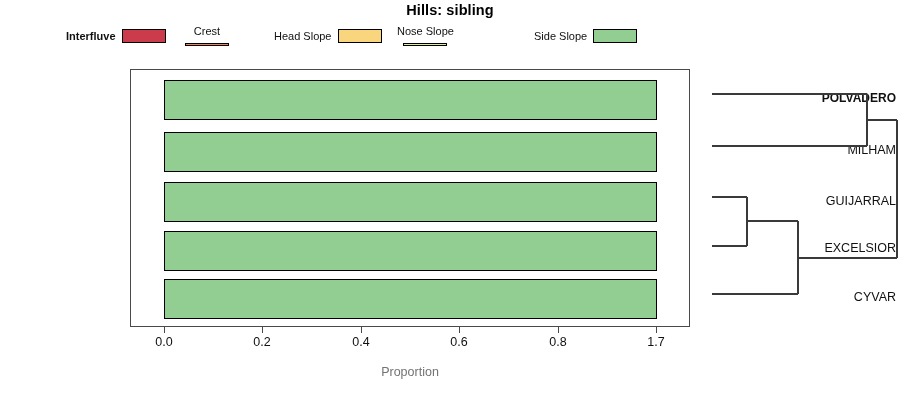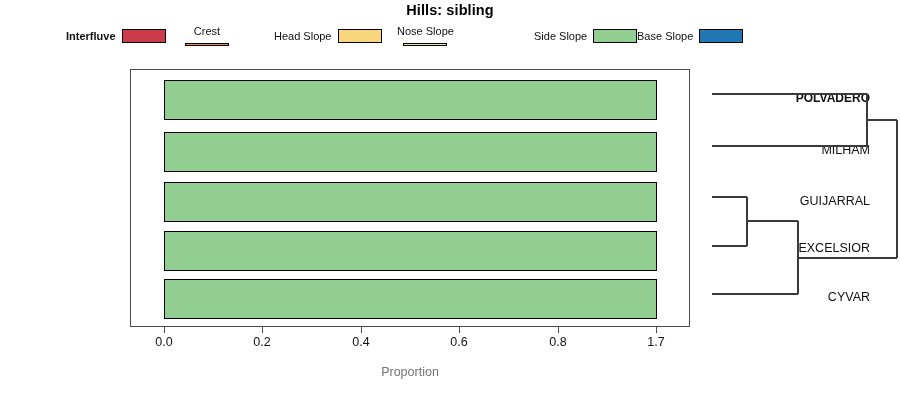--- a/index.html
+++ b/index.html
@@ -38,22 +38,22 @@
   
   .panel{
     position:absolute;left:130px;top:69px;
     width:560px;height:258px;
     border:1px solid #4a4a4a;box-sizing:border-box;
     background:#fff;
   }
 
   
   .ylabel{
-    position:absolute;right:12px;width:128px;text-align:right;
-    font-size:12.5px;line-height:12.5px;padding-right:18px;
+    position:absolute;right:0;width:128px;text-align:right;
+    font-size:12.5px;line-height:12.5px;padding-right:4px;
     box-sizing:border-box;color:#111;
   }
   .ylabel.bold{font-weight:bold;font-size:12px;}
 
   
   .ncol{
     position:absolute;left:139px;width:20px;text-align:center;
     font-size:10px;line-height:10px;color:#111;
   }
   .hcol{
@@ -111,24 +111,20 @@
       <span class="legend-label">Head Slope</span>
       <span class="legend-swatch" style="background:#f9d57e;"></span>
     </div>
     <div class="legend-item" style="left:397px;flex-direction:column;">
       <span class="legend-label">Nose Slope</span>
       <span class="legend-swatch" style="background:#e2f08a;"></span>
     </div>
     <div class="legend-item" style="left:518px;margin-left:16px;">
       <span class="legend-label">Side Slope</span>
       <span class="legend-swatch" style="background:#92cd92;"></span>
-    </div>
-    <div class="legend-item" style="left:637px;">
-      <span class="legend-label">Base Slope</span>
-      <span class="legend-swatch" style="background:#2077b4;"></span>
     </div>
   </div>
 
   <div class="ylabel bold" style="top:92px;">POLVADERO</div>
   <div class="ylabel" style="top:144px;">MILHAM</div>
   <div class="ylabel" style="top:195px;">GUIJARRAL</div>
   <div class="ylabel" style="top:242px;">EXCELSIOR</div>
   <div class="ylabel" style="top:291px;">CYVAR</div>
 
   <div class="colhead" style="left:143px;top:82px;">N</div>

